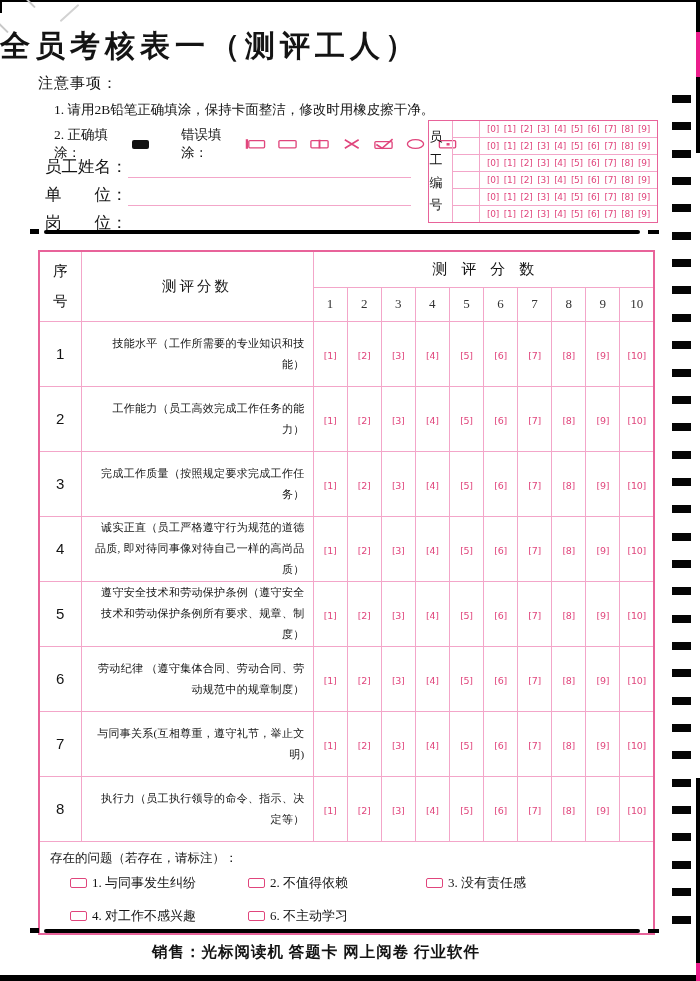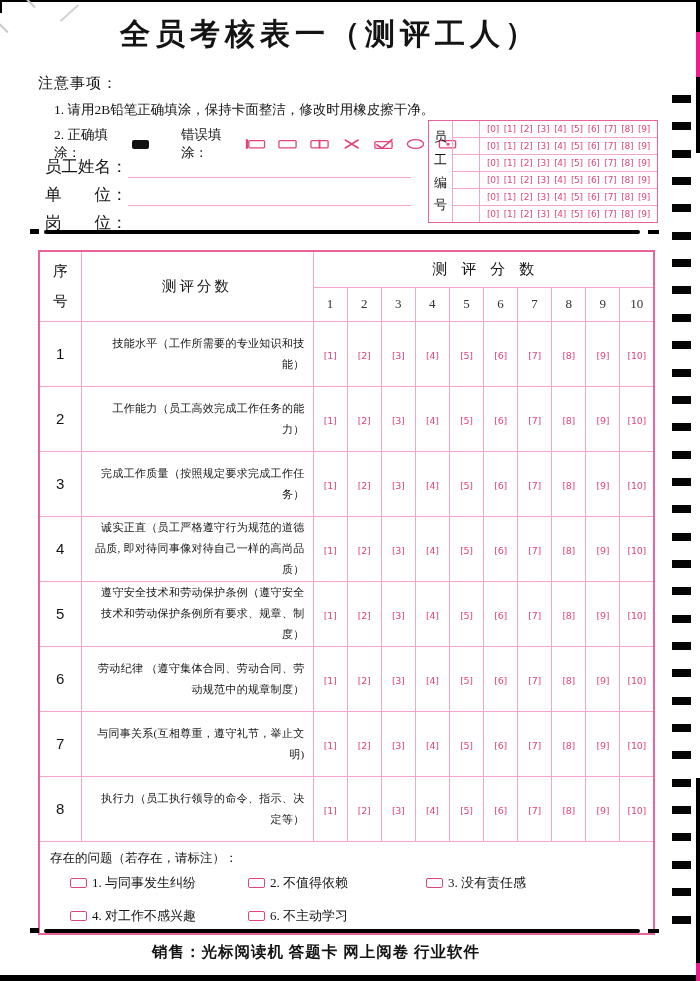--- a/index.html
+++ b/index.html
@@ -28,21 +28,21 @@
   .s1{left:24px;top:2px;width:13px;transform:rotate(45deg);}
   .s2{left:-3px;top:27px;width:13px;transform:rotate(45deg);}
   .s3{left:57px;top:12px;width:25px;transform:rotate(-42deg);background:#d2d2d2;}
   
   .divider{position:absolute;}
   .div-square{position:absolute;width:9px;height:5px;background:#000;}
   .div-line{position:absolute;width:596px;height:4px;background:#000;border-radius:2px;}
   .div-dash{position:absolute;width:11px;height:4px;background:#000;}
   
   .title{
-    position:absolute;left:0;top:14px;width:660px;text-align:center;
+    position:absolute;left:0;top:26px;width:660px;text-align:left;
     font-family:"Liberation Sans","DejaVu Sans",sans-serif;
     font-size:30px;font-weight:700;letter-spacing:5px;white-space:nowrap;
   }
   .notes{position:absolute;left:38px;top:74px;width:420px;}
   .notes-head{font-size:15px;letter-spacing:1px;}
   .note-line{margin:8px 0 0 16px;font-size:13.5px;}
   .note2{display:flex;align-items:center;margin:7px 0 0 16px;font-size:13.5px;}
   .chip{display:inline-block;width:20px;height:9px;background:#111;border-radius:2px;margin:0 8px;}
   .wex-wrap{display:flex;align-items:center;gap:11px;margin-left:6px;}
   .wex svg{stroke:var(--pink-strong);fill:none;stroke-width:1.4px;display:block;}
@@ -53,21 +53,21 @@
   .field-label{font-size:16.5px;white-space:pre;}
   .field-line{width:283px;border-bottom:1.4px solid var(--pink-grid);height:20px;}
   
   .empbox{
     position:absolute;left:428px;top:120px;width:230px;height:103px;
     border:1.5px solid var(--pink-border);display:flex;box-sizing:border-box;
   }
   .emp-label{
     width:23px;border-right:1px solid var(--pink-grid);
     font-size:13px;line-height:1.75;text-align:center;
-    display:flex;align-items:center;justify-content:center;
+    display:flex;align-items:center;justify-content:flex-start;
     word-break:break-all;
   }
   .emp-label span{display:inline-block;width:14px;}
   .emp-rows{flex:1;display:flex;flex-direction:column;}
   .emp-row{flex:1;display:flex;border-bottom:1px solid var(--pink-grid);}
   .emp-row:last-child{border-bottom:none;}
   .emp-write{width:26px;border-right:1px solid var(--pink-grid);}
   .emp-bubs{flex:1;display:flex;align-items:center;justify-content:space-between;padding:0 7px;}
   .bub{
     font-family:"DejaVu Sans","Liberation Sans",sans-serif;

